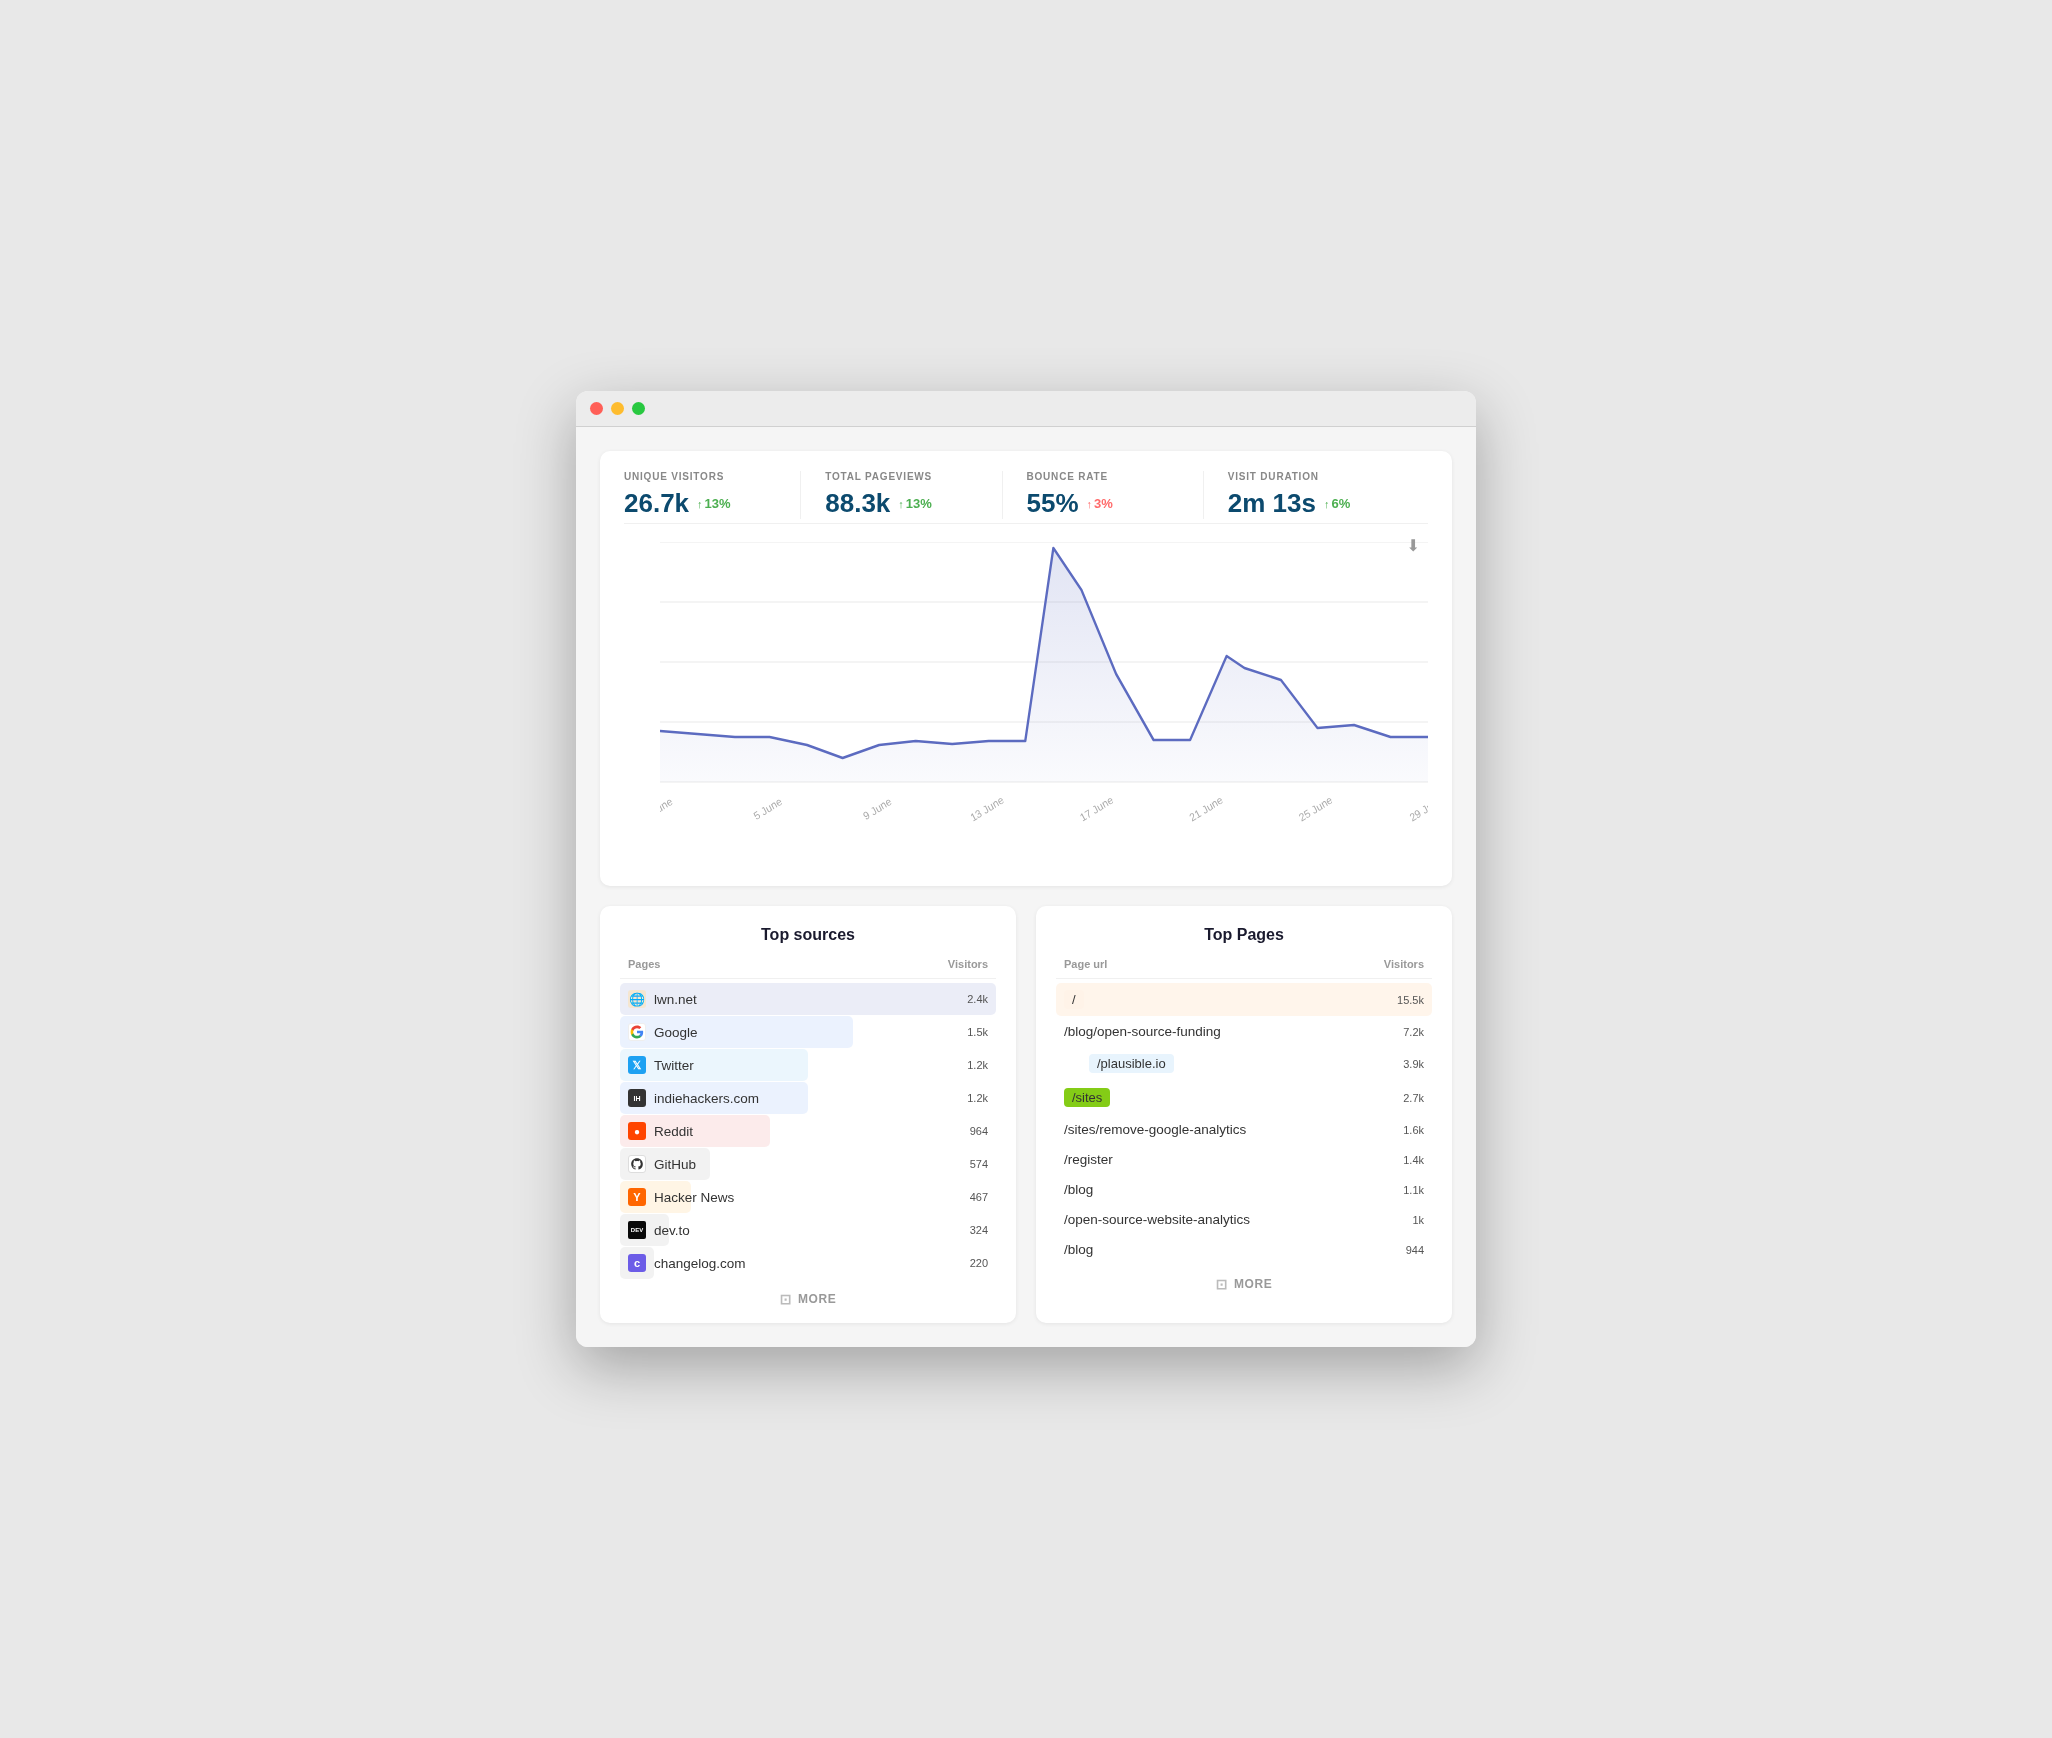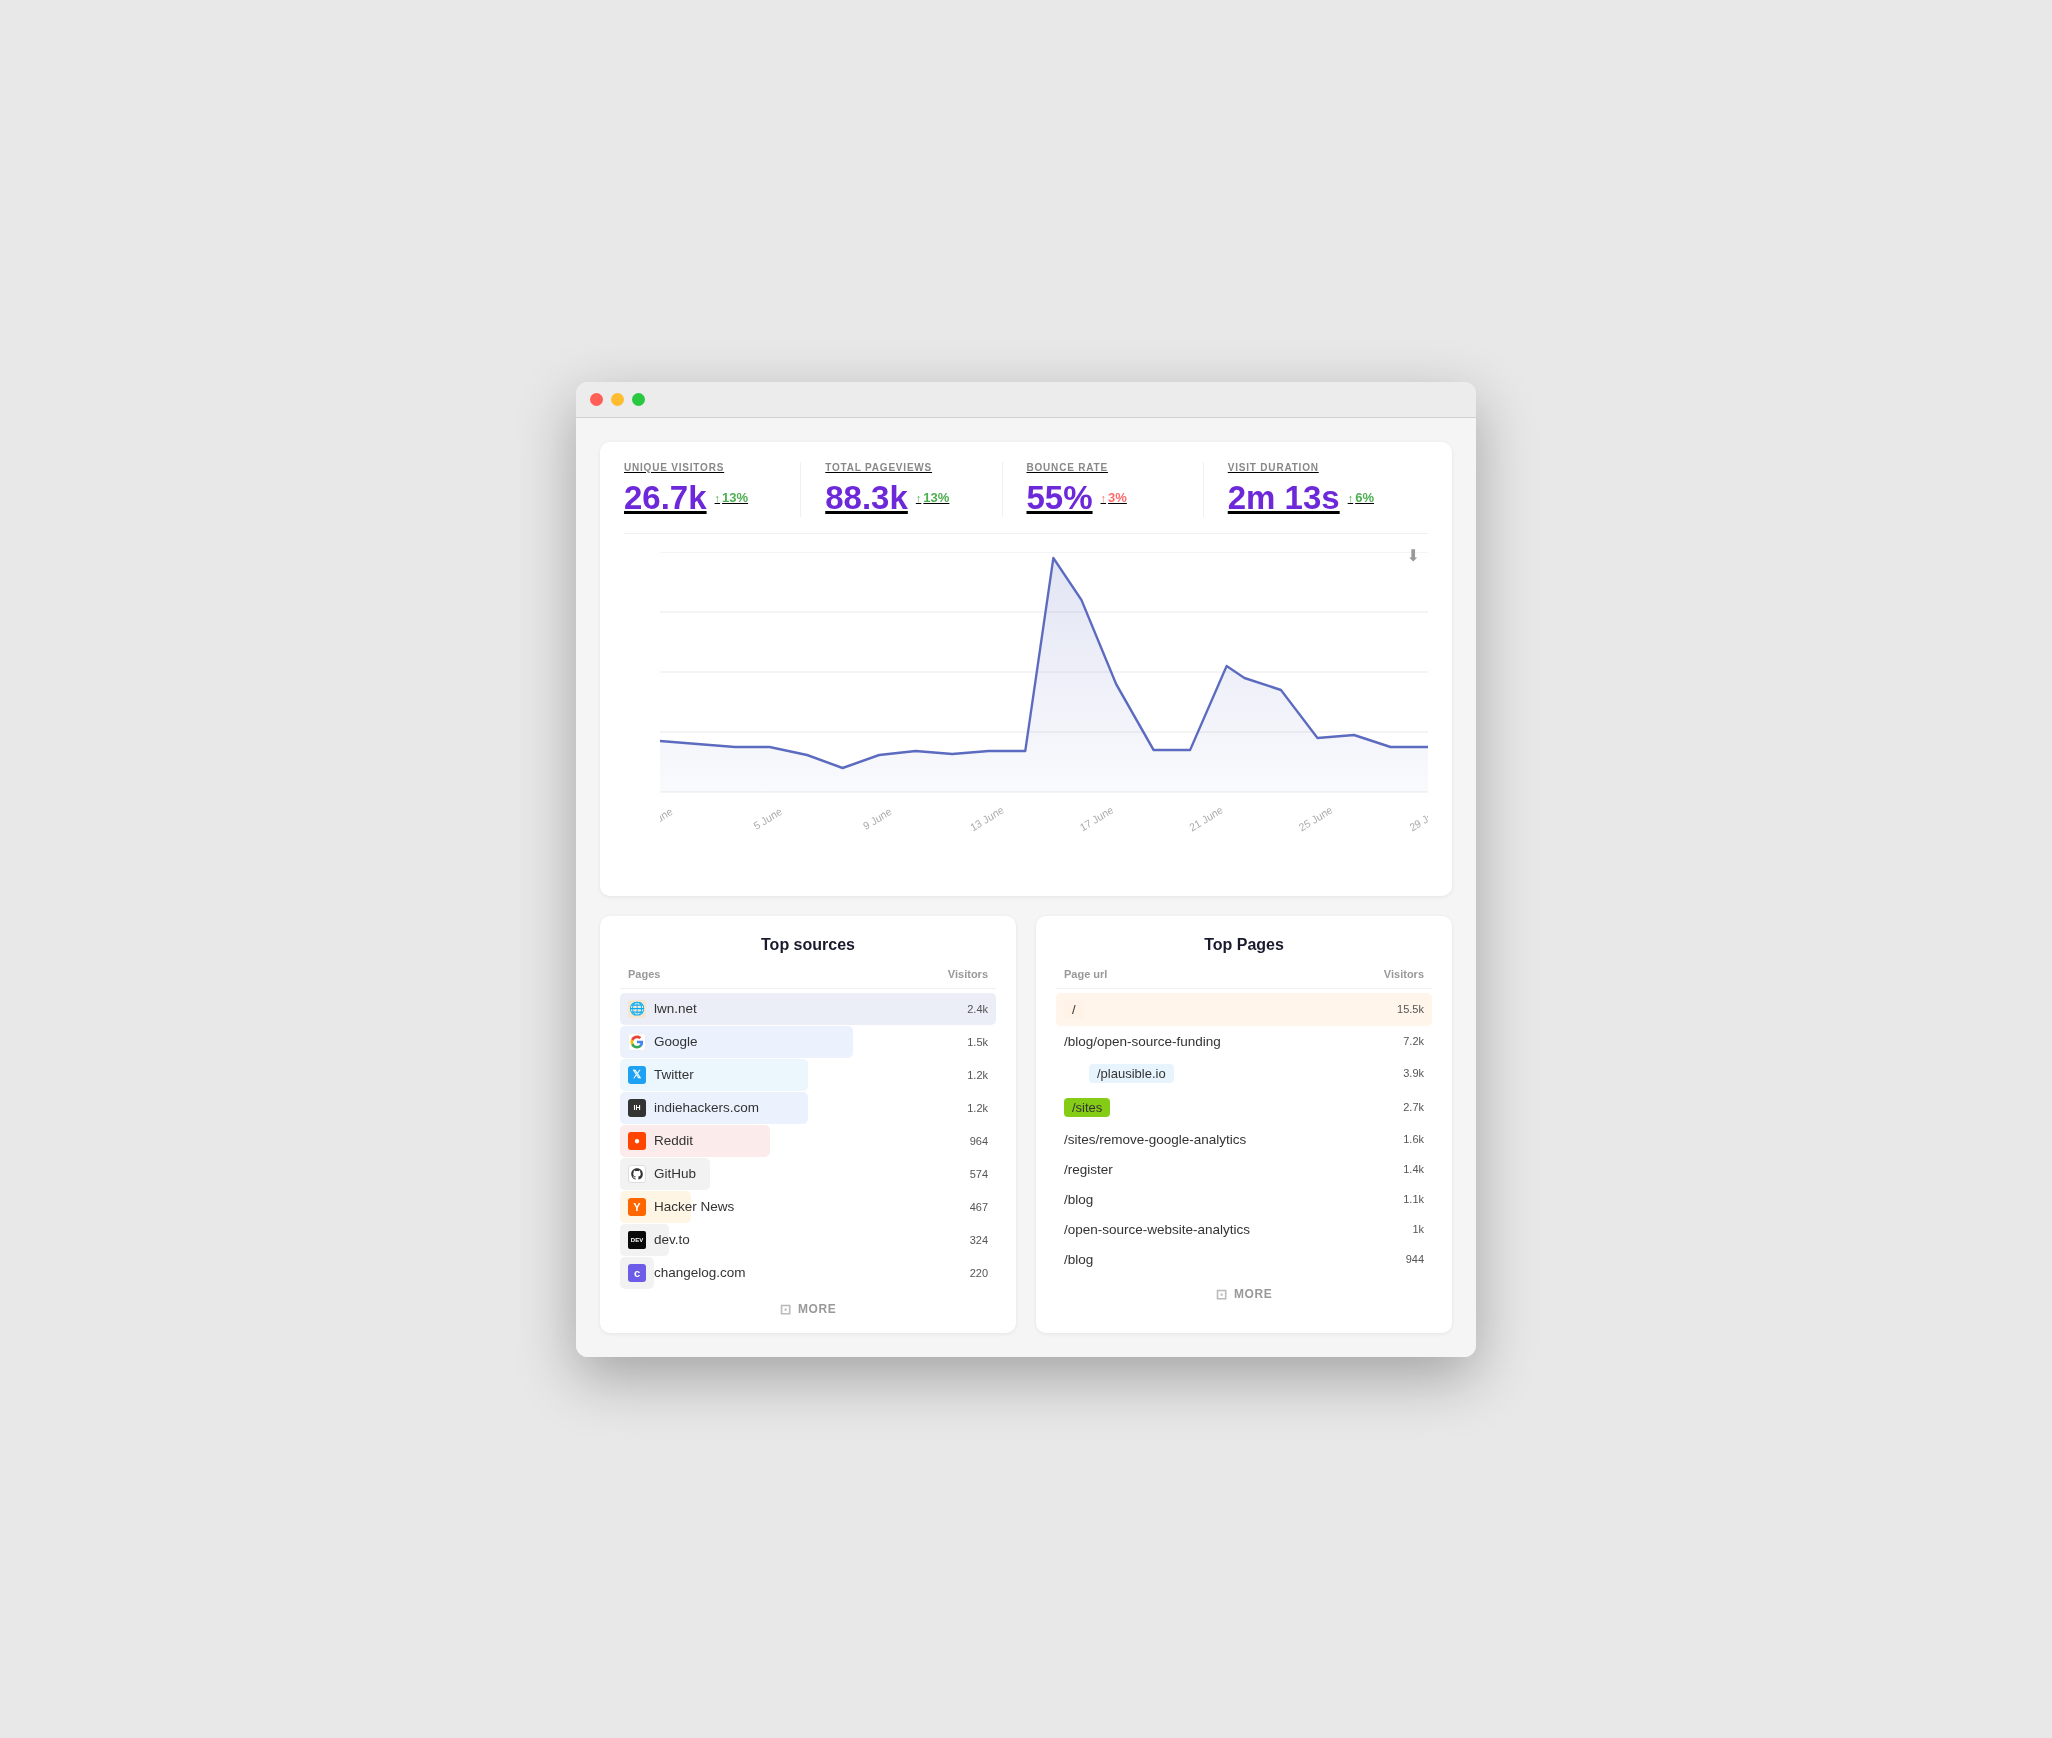--- a/index.html
+++ b/index.html
@@ -49,23 +49,22 @@
     .stats-card {
       background: #fff;
       border-radius: 10px;
       padding: 20px 24px 0 24px;
       box-shadow: 0 1px 4px rgba(0,0,0,0.07);
       overflow: hidden;
     }
     .stats-row {
       display: flex;
       border-bottom: 1px solid #f0f0f0;
-      padding-bottom: 16px;
+      padding-bottom: 4px;
       margin-bottom: 8px;
-      text-decoration: underline;
     }
     .stat-item {
       flex: 1;
       padding-right: 24px;
       border-right: 1px solid #f0f0f0;
       margin-right: 24px;
     }
     .stat-item:last-child {
       border-right: none;
     }
@@ -76,23 +75,23 @@
       color: #888;
       text-transform: uppercase;
       margin-bottom: 6px;
     }
     .stat-value-row {
       display: flex;
       align-items: center;
       gap: 8px;
     }
     .stat-value {
-      font-size: 33px;
+      font-size: 26px;
       font-weight: 700;
-      color: #6d28d9;
+      color: #0c4a6e;
     }
     .stat-change {
       font-size: 13px;
       font-weight: 600;
       color: #4caf50;
       display: flex;
       align-items: center;
       gap: 2px;
     }
     .stat-change .arrow { font-size: 11px; }

